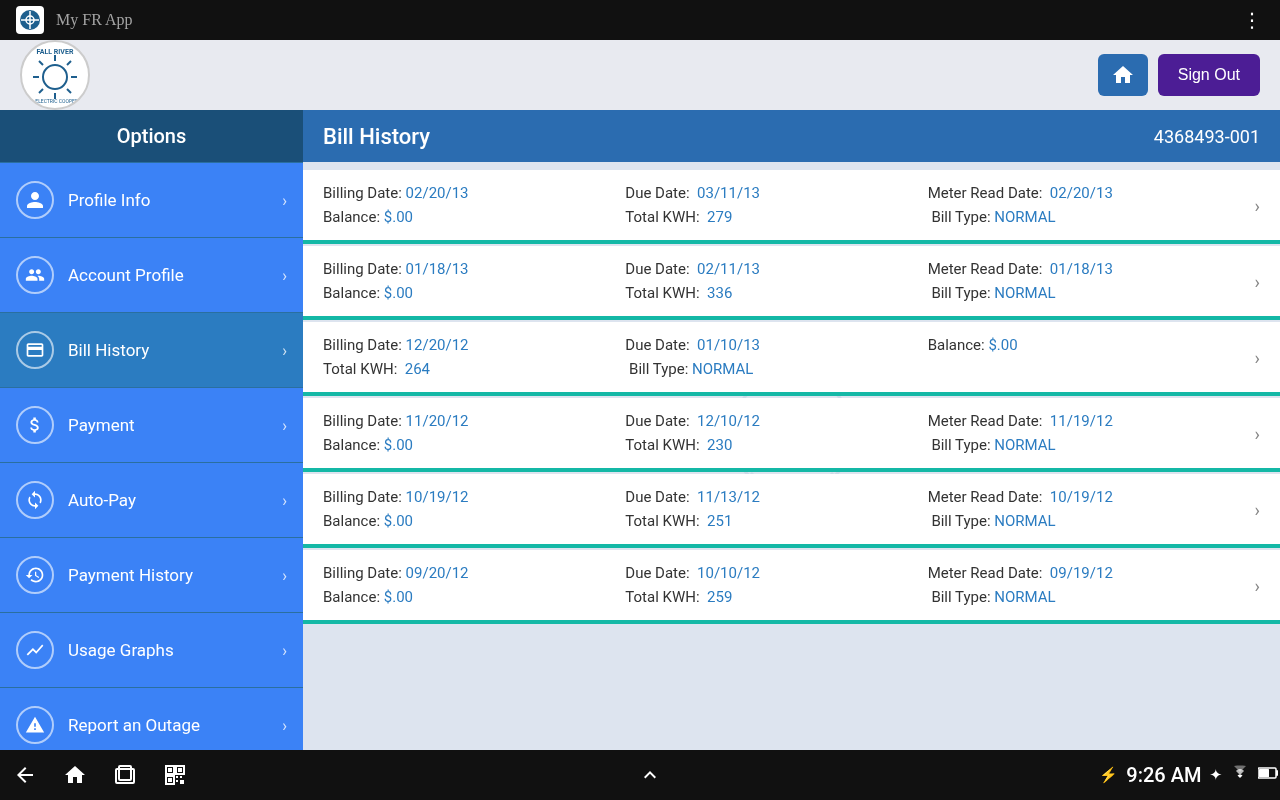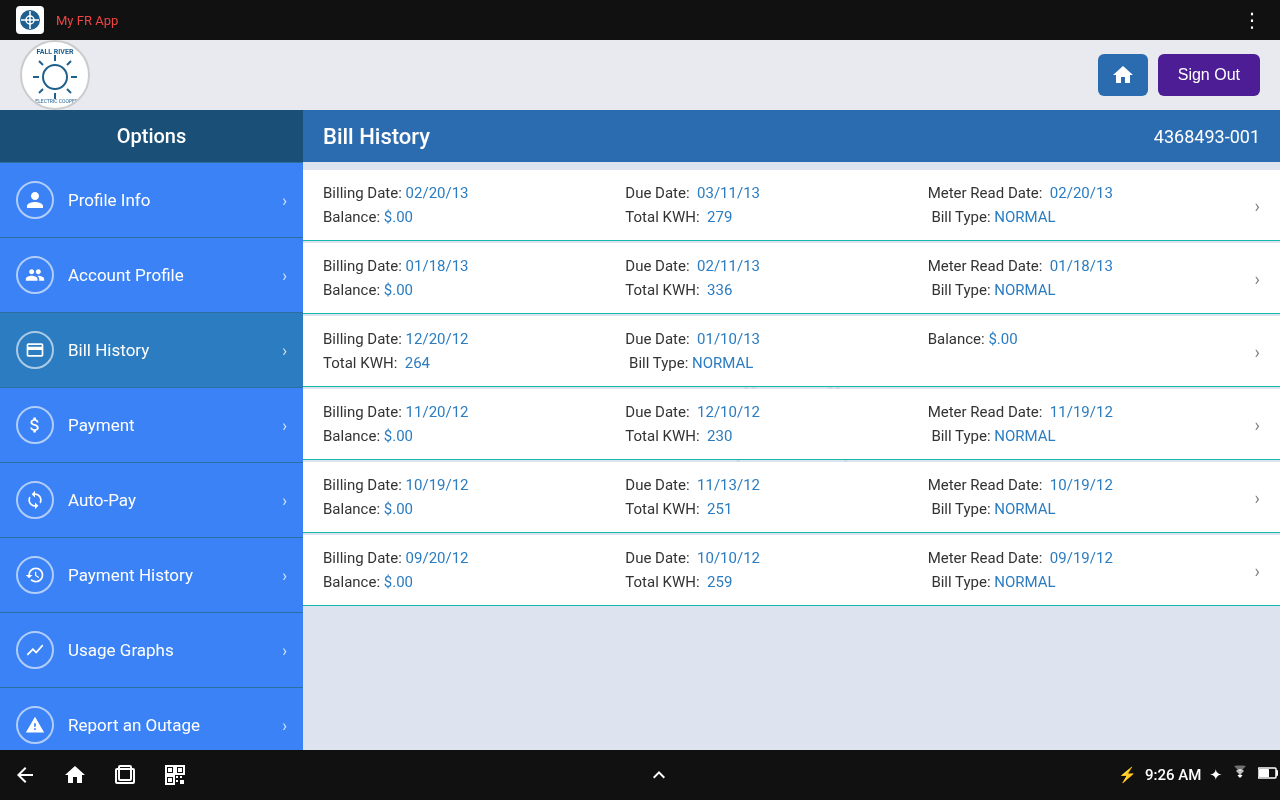--- a/index.html
+++ b/index.html
@@ -10,21 +10,21 @@
       height: 40px;
       background: #111;
       display: flex;
       align-items: center;
       justify-content: space-between;
       padding: 0 16px;
       color: white;
     }
     .status-bar-left { display: flex; align-items: center; gap: 12px; }
     .app-icon { width: 28px; height: 28px; background: #fff; border-radius: 4px; display: flex; align-items: center; justify-content: center; }
-    .app-title { color: #ef4444; font-size: 13px; font-weight: 400; }
+    .app-title { color: #a3a3a3; font-size: 16px; font-weight: 400; font-family: Liberation Serif, serif; }
     .status-bar-right { display: flex; align-items: center; gap: 4px; color: white; }
     .dots-icon { font-size: 20px; letter-spacing: 2px; color: white; cursor: pointer; }
 
     
     .header {
       height: 70px;
       background: #e8eaf0;
       display: flex;
       align-items: center;
       justify-content: space-between;
@@ -146,21 +146,21 @@
       padding: 8px 0;
     }
 
     
     .bill-row {
       background: white;
       margin: 0 0 2px 0;
       padding: 14px 20px 14px 20px;
       cursor: pointer;
       position: relative;
-      border-bottom: 1px solid #14b8a6;
+      border-bottom: 4px solid #14b8a6;
     }
     .bill-row-inner {
       display: grid;
       grid-template-columns: 1fr 1fr 1fr 30px;
       gap: 6px 0;
     }
     .bill-field {
       font-size: 15px;
       color: #333;
     }
@@ -545,21 +545,21 @@
   </button>
   <div style="flex:1"></div>
   <button class="bottom-nav-btn">
     <svg width="24" height="24" viewBox="0 0 24 24" fill="white">
         <path d="M7.41 15.41L12 10.83l4.59 4.58L18 14l-6-6-6 6z"></path>
       </svg>
   </button>
   <div style="flex:1"></div>
   <div class="bottom-right-icons">
     <span>⚡</span>
-    <span style="font-size:15px;font-weight:500;">9:26 AM</span>
+    <span style="font-size:20px;font-weight:500;">9:26 AM</span>
     <span>✦</span>
     <span>
       <svg width="20" height="16" viewBox="0 0 20 16" fill="white">
         <path d="M10 13l2.5-2.5c-1.38-1.38-3.62-1.38-5 0L10 13z"></path>
         <path d="M10 10l4-4C11.35 3.35 8.65 3.35 6 6l4 4z" opacity="0.7"></path>
         <path d="M10 7l6-6C11.58.42 8.42.42 4 1l6 6z" opacity="0.4"></path>
       </svg>
     </span>
     <span>
       <svg width="22" height="14" viewBox="0 0 22 14" fill="white">

